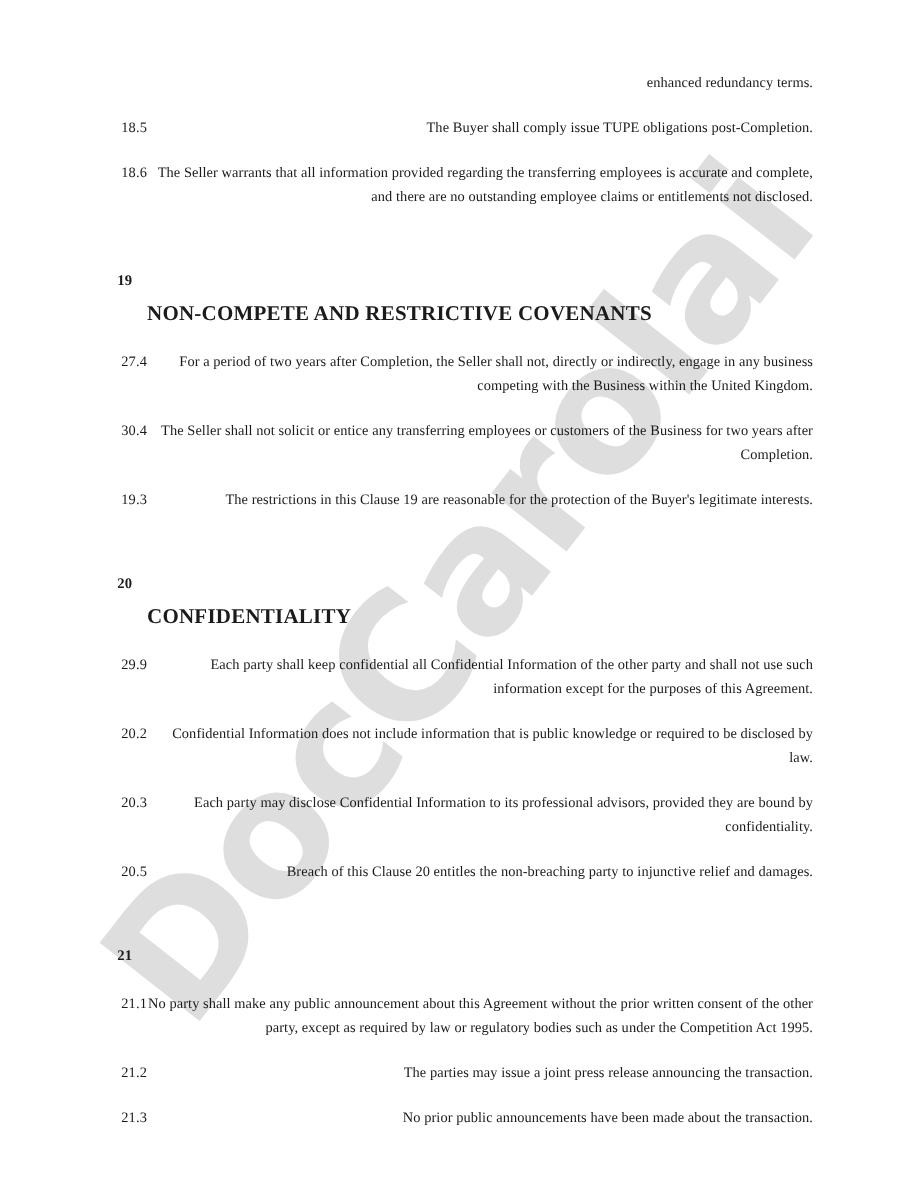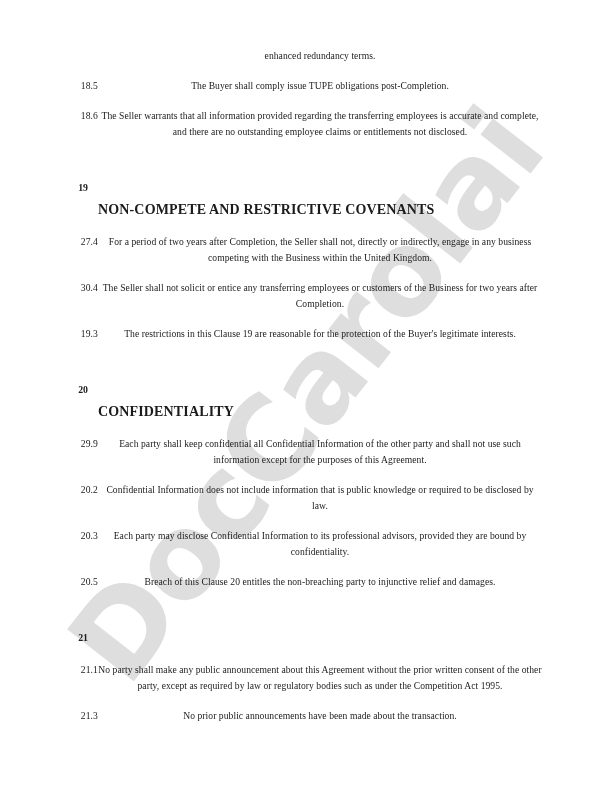--- a/index.html
+++ b/index.html
@@ -60,21 +60,21 @@
     width: 28px;
     text-align: right;
     font-size: 9.6px;
     line-height: 16px;
     letter-spacing: 0.1px;
   }
   .clause-body {
     flex: 1 1 auto;
     font-size: 9.6px;
     line-height: 16px;
-    text-align: center;
+    text-align: right;
     letter-spacing: 0.05px;
   }
 
   
   .clause.cont .clause-num { visibility: hidden; }
 
   .section-heading {
     position: relative;
     display: flex;
     padding: 0 48px 0 70px;
@@ -167,19 +167,23 @@
         </div>
         <div class="spacer-before-section"></div>
         <div class="section-heading">
           <div class="sec-num">21</div>
         </div>
         <div class="clause">
           <div class="clause-num">21.1</div>
           <div class="clause-body">No party shall make any public announcement about this Agreement without the prior written consent of the other party, except as required by law or regulatory bodies such as under the Competition Act 1995.</div>
         </div>
         <div class="clause">
+          <div class="clause-num">21.2</div>
+          <div class="clause-body">The parties may issue a joint press release announcing the transaction.</div>
+        </div>
+        <div class="clause">
           <div class="clause-num">21.3</div>
           <div class="clause-body">No prior public announcements have been made about the transaction.</div>
         </div>
       </div>
   </div>
 
 </div>
 
 </body></html>

